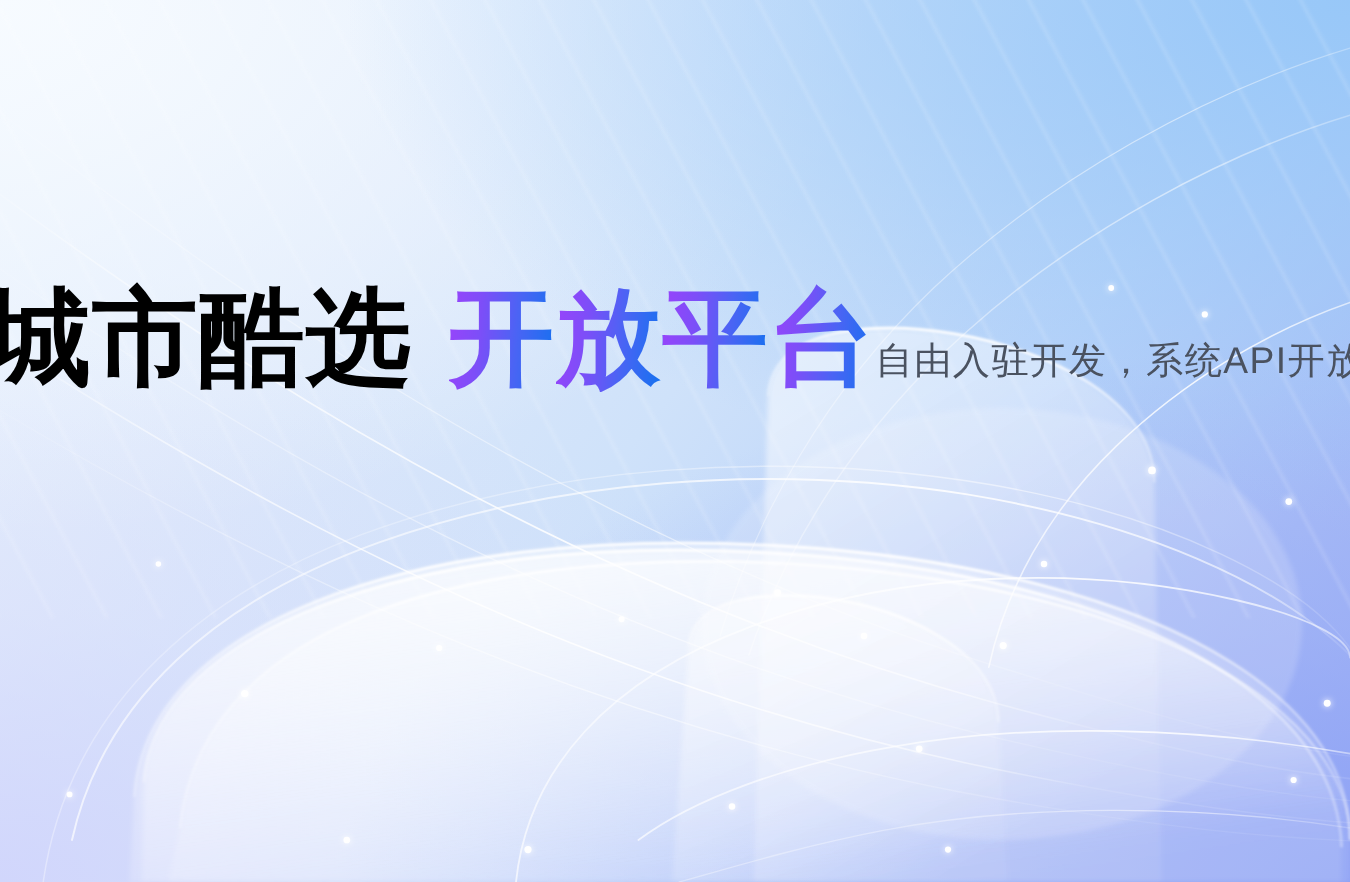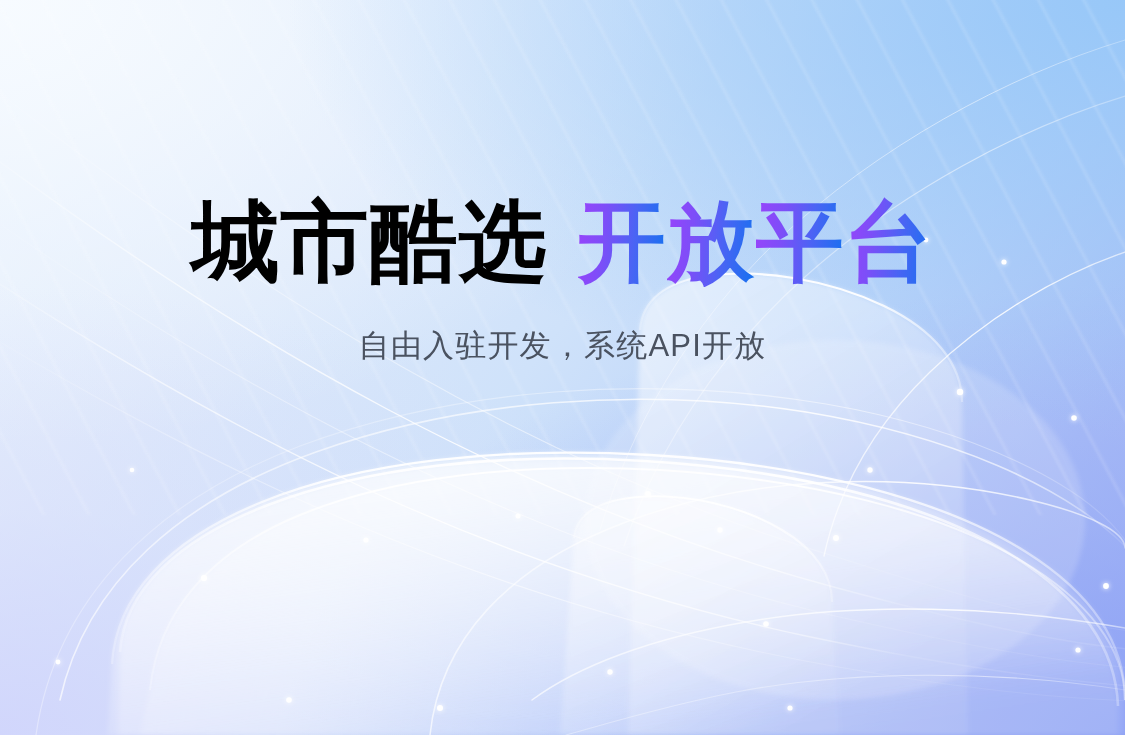--- a/index.html
+++ b/index.html
@@ -51,21 +51,21 @@
   }
 
   
   .content {
     position: absolute;
     left: 0;
     right: 0;
     top: 0;
     height: 100%;
     display: flex;
-    flex-direction: column;
+    flex-direction: row;
     align-items: center;
     justify-content: center;
     padding-bottom: 172px;
     box-sizing: border-box;
   }
 
   .headline {
     display: flex;
     align-items: baseline;
     justify-content: center;

